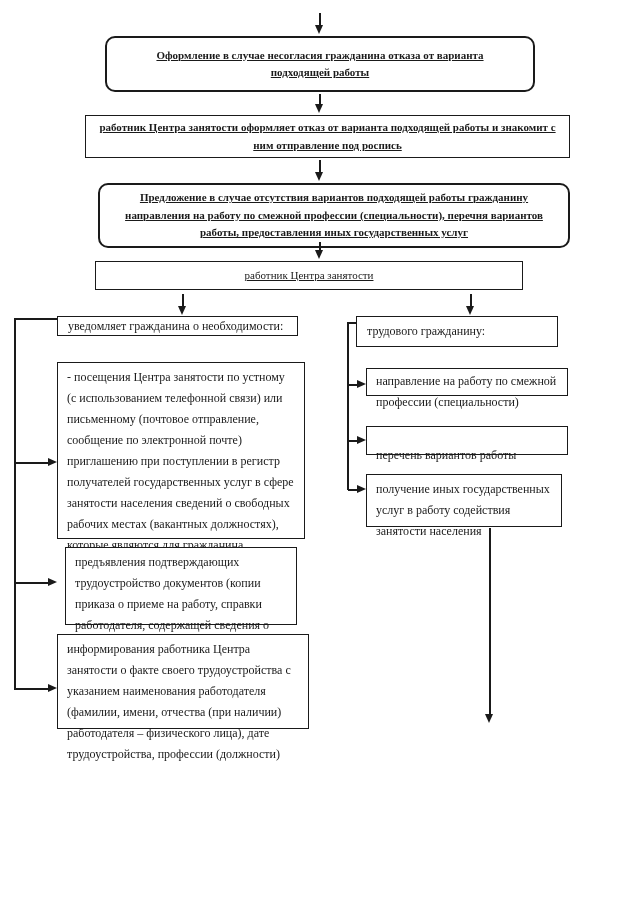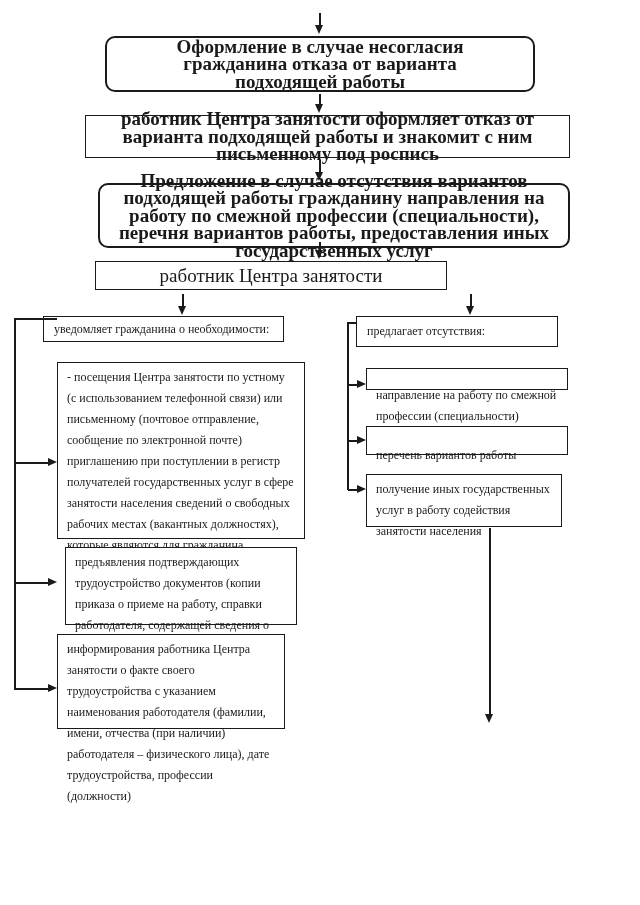--- a/index.html
+++ b/index.html
@@ -18,22 +18,23 @@
     position: absolute;
     border: 1.6px solid var(--ink);
     background: var(--paper);
   }
   .rounded { border-radius: 10px; border-width: 2px; }
   .main {
     display: flex;
     align-items: center;
     justify-content: center;
     text-align: center;
-    font-size: 19px;
+    font-size: 11px;
     line-height: 17.5px;
+    text-decoration: underline;
   }
   .bold { font-weight: bold; }
   .side {
     font-size: 12px;
     line-height: 21px;
     padding: 4px 8px 4px 9px;
   }
   .side-head {
     display: flex;
     align-items: center;
@@ -61,57 +62,57 @@
 <div id="canvas">
 
   <div class="vl" style="left:319px;top:13px;height:13px"></div>
   <div class="ahd" style="left:315px;top:25px"></div>
 
   <div class="box rounded main bold" style="left:105px;top:36px;width:430px;height:56px;padding:0 46px">Оформление в случае несогласия гражданина отказа от варианта подходящей работы</div>
 
   <div class="vl" style="left:319px;top:94px;height:11px"></div>
   <div class="ahd" style="left:315px;top:104px"></div>
 
-  <div class="box main bold" style="left:85px;top:115px;width:485px;height:43px;padding:0 4px">работник Центра занятости оформляет отказ от варианта подходящей работы и знакомит с ним письменному под роспись</div>
+  <div class="box main bold" style="left:85px;top:115px;width:485px;height:43px;padding:0 4px">работник Центра занятости оформляет отказ от варианта подходящей работы и знакомит с ним отправление под роспись</div>
 
   <div class="vl" style="left:319px;top:160px;height:13px"></div>
   <div class="ahd" style="left:315px;top:172px"></div>
 
   <div class="box rounded main bold" style="left:98px;top:183px;width:472px;height:65px;padding:17px 12px">Предложение в случае отсутствия вариантов подходящей работы гражданину направления на работу по смежной профессии (специальности), перечня вариантов работы, предоставления иных государственных услуг</div>
 
   <div class="vl" style="left:319px;top:242px;height:9px"></div>
   <div class="ahd" style="left:315px;top:250px"></div>
 
-  <div class="box main" style="left:95px;top:261px;width:352px;height:29px">работник Центра занятости</div>
+  <div class="box main" style="left:95px;top:261px;width:428px;height:29px">работник Центра занятости</div>
 
   <div class="vl" style="left:182px;top:294px;height:13px"></div>
   <div class="ahd" style="left:178px;top:306px"></div>
   <div class="vl" style="left:470px;top:294px;height:13px"></div>
   <div class="ahd" style="left:466px;top:306px"></div>
 
-  <div class="box side-head" style="left:43px;top:316px;width:241px;height:26px">уведомляет гражданина о необходимости:</div>
+  <div class="box side-head" style="left:57px;top:316px;width:241px;height:20px">уведомляет гражданина о необходимости:</div>
 
   <div class="box side" style="left:57px;top:362px;width:248px;height:177px">- посещения Центра занятости по устному (с использованием телефонной связи) или письменному (почтовое отправление, сообщение по электронной почте) приглашению при поступлении в регистр получателей государственных услуг в сфере занятости населения сведений о свободных рабочих местах (вакантных должностях), которые являются для гражданина подходящими, для получения направления на работу и посещения работодателя</div>
 
   <div class="box side" style="left:65px;top:547px;width:232px;height:78px">предъявления подтверждающих трудоустройство документов (копии приказа о приеме на работу, справки работодателя, содержащей сведения о приеме на работу, копии трудового договора)</div>
 
-  <div class="box side" style="left:57px;top:634px;width:228px;height:95px">информирования работника Центра занятости о факте своего трудоустройства с указанием наименования работодателя (фамилии, имени, отчества (при наличии) работодателя – физического лица), дате трудоустройства, профессии (должности)</div>
+  <div class="box side" style="left:57px;top:634px;width:252px;height:95px">информирования работника Центра занятости о факте своего трудоустройства с указанием наименования работодателя (фамилии, имени, отчества (при наличии) работодателя – физического лица), дате трудоустройства, профессии (должности)</div>
 
   <div class="vl" style="left:14px;top:318px;height:372px"></div>
   <div class="hl" style="left:15px;top:318px;width:42px"></div>
   <div class="hl" style="left:15px;top:462px;width:34px"></div>
   <div class="ahr" style="left:48px;top:458px"></div>
   <div class="hl" style="left:15px;top:582px;width:34px"></div>
   <div class="ahr" style="left:48px;top:578px"></div>
   <div class="hl" style="left:15px;top:688px;width:34px"></div>
   <div class="ahr" style="left:48px;top:684px"></div>
 
-  <div class="box side-head" style="left:356px;top:316px;width:202px;height:31px">предлагает отсутствия:</div>
+  <div class="box side-head" style="left:356px;top:316px;width:202px;height:31px">трудового гражданину:</div>
 
-  <div class="box side" style="left:366px;top:368px;width:202px;height:20px;padding-top:16px">направление на работу по смежной профессии (специальности)</div>
+  <div class="box side" style="left:366px;top:368px;width:202px;height:28px;padding-top:2px">направление на работу по смежной профессии (специальности)</div>
 
   <div class="box side" style="left:366px;top:426px;width:202px;height:29px;padding-top:18px">перечень вариантов работы</div>
 
   <div class="box side" style="left:366px;top:474px;width:196px;height:53px">получение иных государственных услуг в работу содействия занятости населения</div>
 
   <div class="vl" style="left:347px;top:322px;height:168px"></div>
   <div class="hl" style="left:348px;top:322px;width:8px"></div>
   <div class="hl" style="left:348px;top:384px;width:9px"></div>
   <div class="ahr" style="left:357px;top:380px"></div>
   <div class="hl" style="left:348px;top:440px;width:9px"></div>

